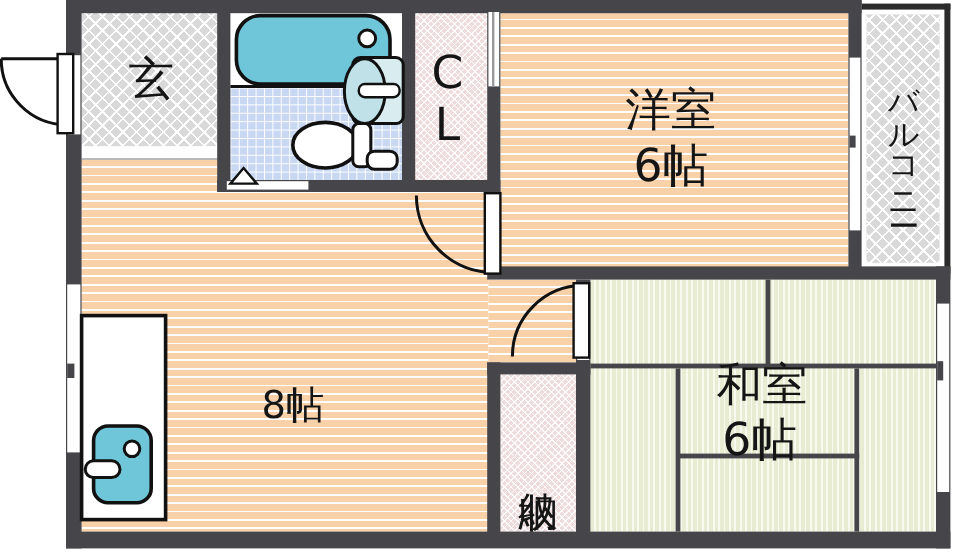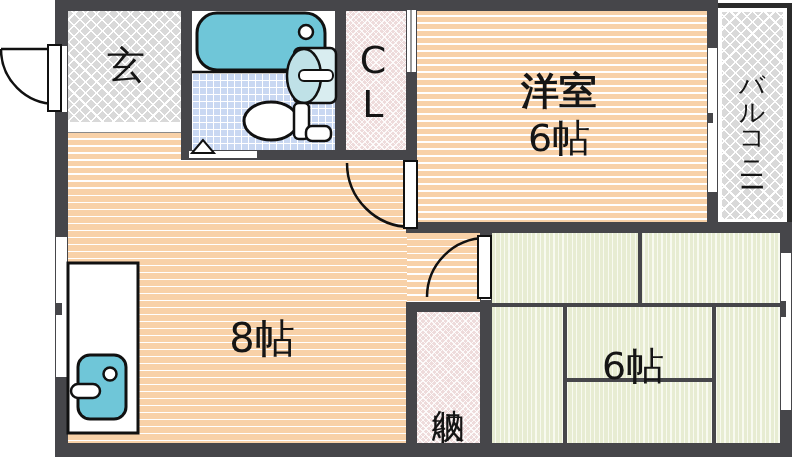--- a/index.html
+++ b/index.html
@@ -114,20 +114,21 @@
 
     <ellipse cx="271" cy="121" rx="27" ry="19" fill="#fff" stroke="#111" stroke-width="3"></ellipse>
     <rect x="294" y="103" width="15" height="36" rx="5" fill="#fff" stroke="#111" stroke-width="2.5"></rect>
     <rect x="306" y="126" width="25" height="15" rx="6" fill="#fff" stroke="#111" stroke-width="2.5"></rect>
 
     <path d="M 203 140 L 192 153 L 214 153 Z" fill="#fff" stroke="#111" stroke-width="2"></path>
   </svg>
 
   <div class="lbl" style="left:126px;top:66px;font-size:38px;">玄</div>
   <div class="lbl vert upright" style="left:372px;top:82px;font-size:38px;">CL</div>
-  <div class="lbl" style="left:559px;top:92px;font-size:38px;font-weight:bold;">洋室</div>
+  <div class="lbl" style="left:559px;top:92px;font-size:38px;">洋室</div>
   <div class="lbl" style="left:559px;top:139px;font-size:38px;">6帖</div>
   <div class="lbl vert" style="left:752px;top:115px;font-size:26px;">バルコニー</div>
-  <div class="lbl" style="left:262px;top:338px;font-size:40px;">8帖</div>
+  <div class="lbl" style="left:244px;top:338px;font-size:32px;">8帖</div>
   <div class="lbl vert" style="left:448px;top:384px;font-size:33px;">収納</div>
+  <div class="lbl" style="left:635px;top:321px;font-size:38px;">和室</div>
   <div class="lbl" style="left:633px;top:367px;font-size:38px;">6帖</div>
 
 </div>
 
 </body></html>

